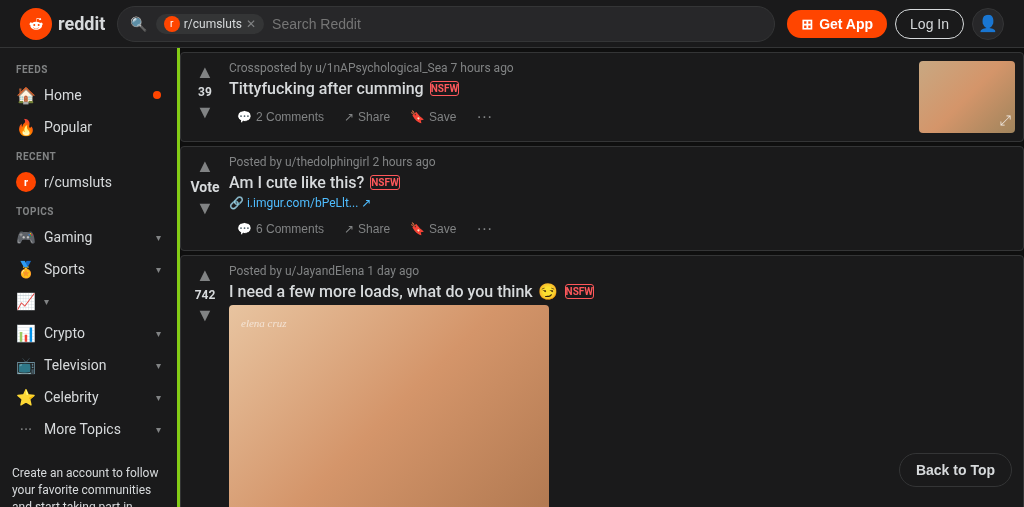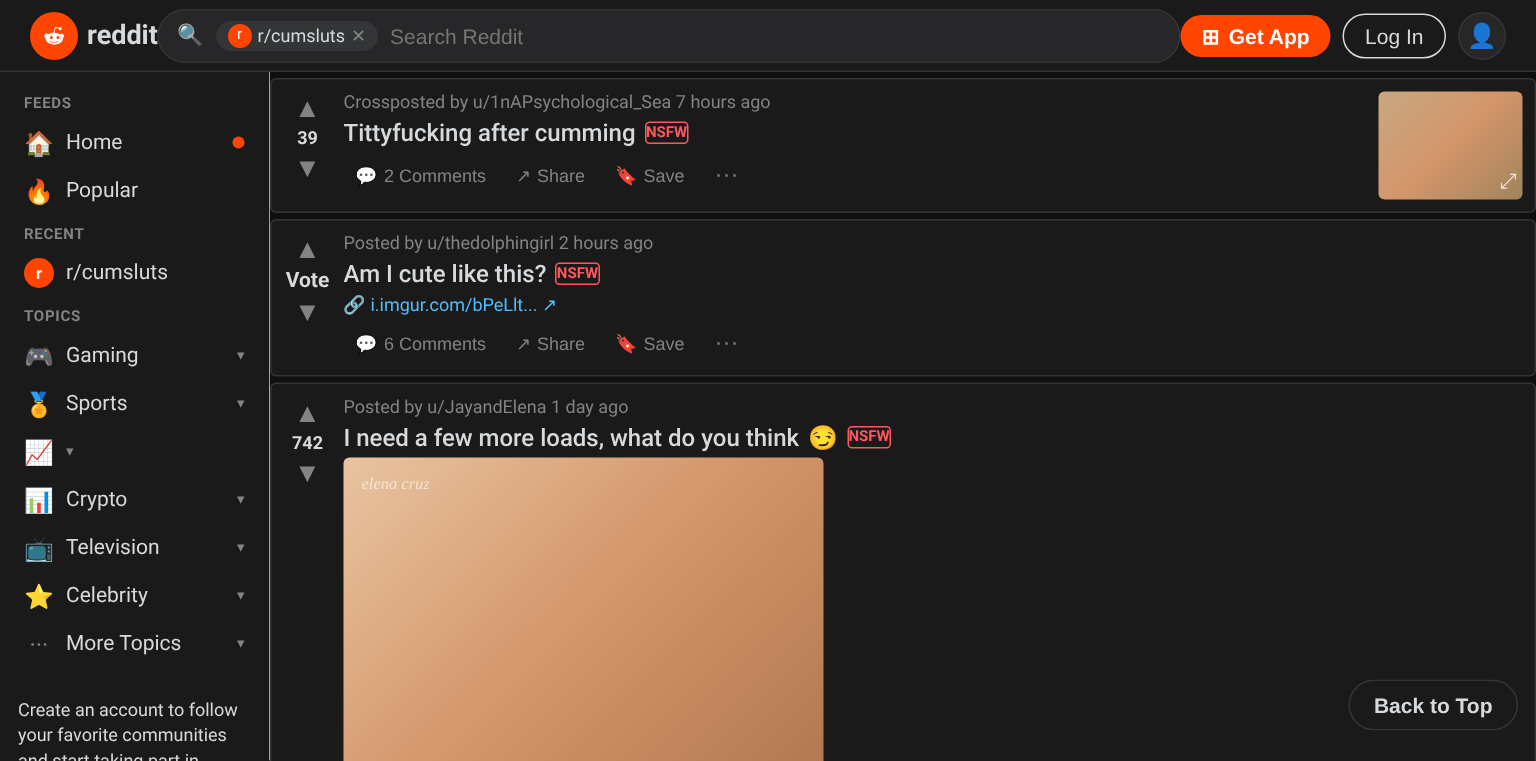--- a/index.html
+++ b/index.html
@@ -16,20 +16,21 @@
     }
 
     
     .header {
       background: #1a1a1b;
       border-bottom: 1px solid #343536;
       height: 48px;
       display: flex;
       align-items: center;
       padding: 0 20px;
+      gap: 12px;
       flex-shrink: 0;
       z-index: 10;
     }
     .logo-area {
       display: flex;
       align-items: center;
       gap: 6px;
       text-decoration: none;
       color: #d7dadc;
     }
@@ -147,21 +148,21 @@
     .main-layout {
       display: flex;
       flex: 1;
       overflow: hidden;
     }
 
     
     .sidebar {
       width: 180px;
       background: #1a1a1b;
-      border-right: 1px solid #84cc16;
+      border-right: 3px solid #84cc16;
       overflow-y: auto;
       flex-shrink: 0;
       padding: 8px 0;
     }
     .sidebar::-webkit-scrollbar { width: 4px; }
     .sidebar::-webkit-scrollbar-thumb { background: #343536; }
 
     .sidebar-section-label {
       font-size: 10px;
       font-weight: 700;

